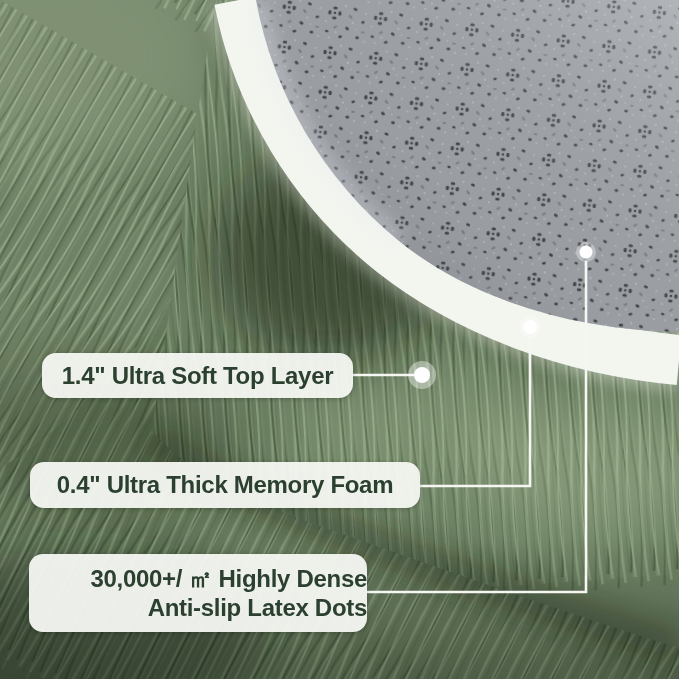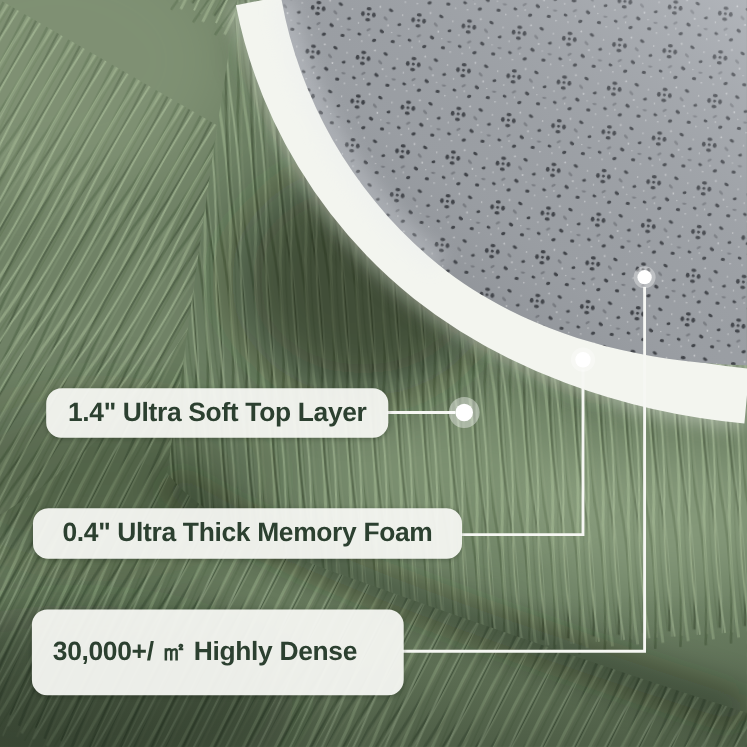--- a/index.html
+++ b/index.html
@@ -17,21 +17,21 @@
     font-size:24px;
     letter-spacing:-0.3px;
     display:flex;align-items:center;justify-content:center;
     box-shadow:0 1px 4px rgba(10,20,10,0.25);
     white-space:nowrap;
   }
   #label-top-layer{left:42px;top:353px;width:311px;height:45px;}
   #label-memory-foam{left:30px;top:462px;width:390px;height:46px;}
   #label-latex-dots{
     left:29px;top:554px;width:338px;height:78px;
-    flex-direction:column;align-items:flex-start;justify-content:center;
+    flex-direction:column;align-items:flex-end;justify-content:center;
     padding-left:19px;box-sizing:border-box;line-height:1.22;
   }
   #label-latex-dots .line2{padding-left:10px;}
 </style>
 </head>
 <body>
 
 <div class="stage">
 
   <svg width="679" height="679" viewBox="0 0 679 679" xmlns="http://www.w3.org/2000/svg">
@@ -163,15 +163,16 @@
   <div class="callout-label" id="label-top-layer">
     <span>1.4" Ultra Soft Top Layer</span>
   </div>
 
   <div class="callout-label" id="label-memory-foam">
     <span>0.4" Ultra Thick Memory Foam</span>
   </div>
 
   <div class="callout-label" id="label-latex-dots">
     <span class="line1">30,000+/ ㎡ Highly Dense</span>
+    <span class="line2">Anti-slip Latex Dots</span>
   </div>
 
 </div>
 
 </body></html>

